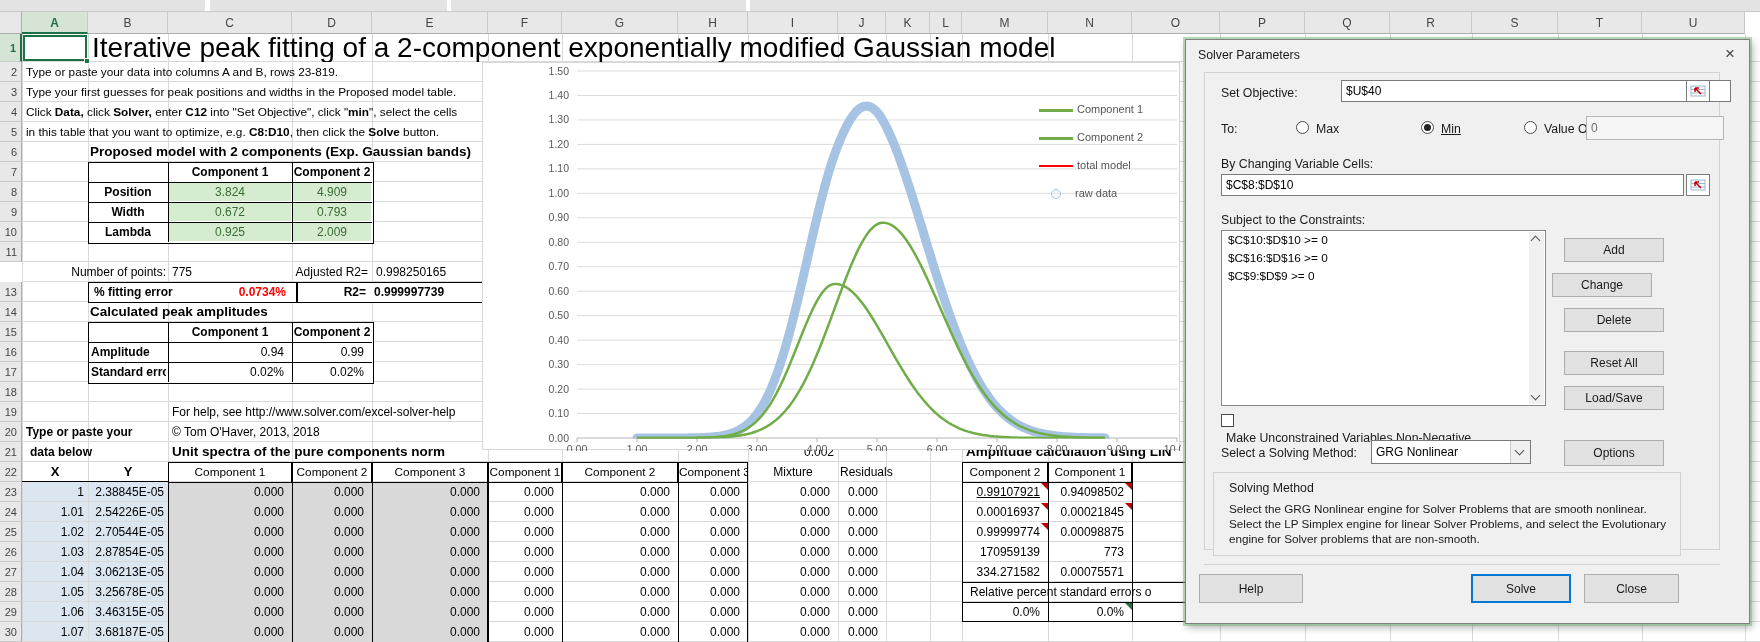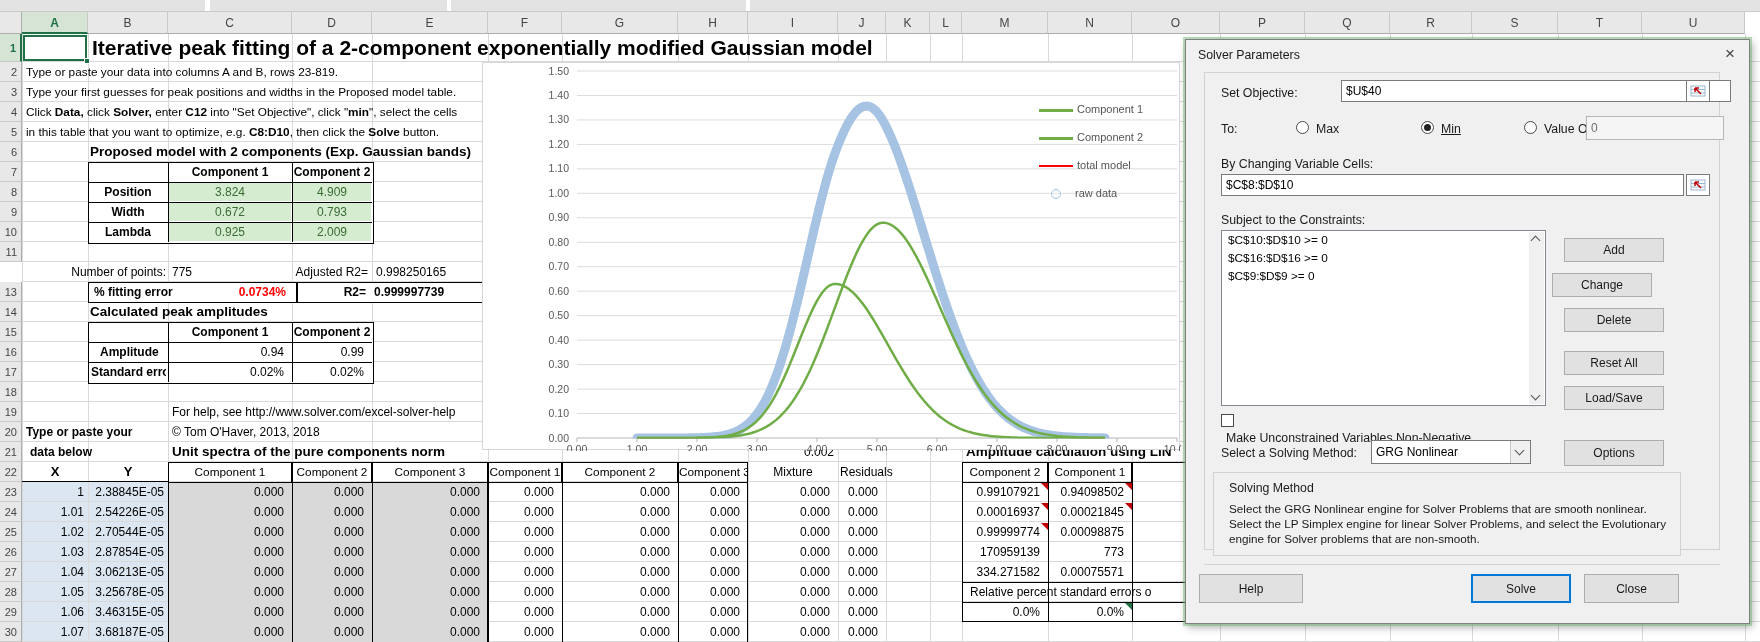--- a/index.html
+++ b/index.html
@@ -146,21 +146,21 @@
       <div class="a vline" style="left: 1390px; top: 34px; width: 1px; height: 608px;"></div>
       <div class="a vline" style="left: 1472px; top: 34px; width: 1px; height: 608px;"></div>
       <div class="a vline" style="left: 1558px; top: 34px; width: 1px; height: 608px;"></div>
       <div class="a vline" style="left: 1642px; top: 34px; width: 1px; height: 608px;"></div>
       <div class="a vline" style="left: 1745px; top: 34px; width: 1px; height: 608px;"></div>
     </div>
 
   <div class="a" style="left:23px;top:35px;width:64px;height:26px;background:#fff;border:2px solid #1E7145;"></div>
   <div class="a" style="left:84px;top:58px;width:6px;height:6px;background:#1E7145;border:1px solid #fff;"></div>
 
-  <div class="a nw" style="left:92px;top:34px;width:1000px;height:28px;font-size:21px;font-weight:bold;line-height:28px;">Iterative peak fitting of a 2-component exponentially modified Gaussian model</div>
+  <div class="a nw" style="left:92px;top:34px;width:1000px;height:28px;font-size:28px;font-weight:normal;line-height:28px;">Iterative peak fitting of a 2-component exponentially modified Gaussian model</div>
 
   <div id="instructions">
       <div class="a cell nw" style="left: 26px; top: 62px; width: 470px; height: 20px; font-size: 11.8px;"><span>Type or paste your data into columns A and B, rows 23-819.</span></div>
       <div class="a cell nw" style="left: 26px; top: 82px; width: 470px; height: 20px; font-size: 11.8px;"><span>Type your first guesses for peak positions and widths in the Proposed model table.</span></div>
       <div class="a cell nw" style="left: 26px; top: 102px; width: 470px; height: 20px; font-size: 11.8px;"><span>Click </span><span style="font-weight: bold;">Data,</span><span> click </span><span style="font-weight: bold;">Solver,</span><span> enter </span><span style="font-weight: bold;">C12</span><span> into "Set Objective", click "</span><span style="font-weight: bold;">min</span><span>", select the cells</span></div>
       <div class="a cell nw" style="left: 26px; top: 122px; width: 470px; height: 20px; font-size: 11.8px;"><span>in this table that you want to optimize, e.g. </span><span style="font-weight: bold;">C8:D10</span><span>, then click the </span><span style="font-weight: bold;">Solve</span><span> button.</span></div>
     </div>
 
   <div class="a sectitle" style="left:90px;top:142px;width:500px;height:20px;">Proposed model with 2 components (Exp. Gaussian bands)</div>
 
@@ -199,21 +199,21 @@
   <div class="a sectitle" style="left:90px;top:302px;width:400px;height:20px;">Calculated peak amplitudes</div>
 
   <div id="amptable">
       <div class="a " style="left: 88px; top: 322px; width: 286px; height: 62px; background: rgb(255, 255, 255); border: 1.5px solid rgb(0, 0, 0);"></div>
       <div class="a " style="left: 168px; top: 322px; width: 1px; height: 60px; background: rgb(0, 0, 0);"></div>
       <div class="a " style="left: 292px; top: 322px; width: 1px; height: 60px; background: rgb(0, 0, 0);"></div>
       <div class="a " style="left: 88px; top: 342px; width: 284px; height: 1px; background: rgb(0, 0, 0);"></div>
       <div class="a " style="left: 88px; top: 362px; width: 284px; height: 1px; background: rgb(0, 0, 0);"></div>
       <div class="a cell nw b ctr" style="left: 168px; top: 322px; width: 124px; height: 20px;">Component 1</div>
       <div class="a cell nw b ctr" style="left: 292px; top: 322px; width: 80px; height: 20px;">Component 2</div>
-      <div class="a cell nw b" style="left: 88px; top: 342px; width: 78px; height: 20px; padding-left: 12px;">Amplitude</div>
+      <div class="a cell nw b" style="left: 88px; top: 342px; width: 78px; height: 20px; padding-left: 3px;">Amplitude</div>
       <div class="a cell nw rt" style="left: 170px; top: 342px; width: 114px; height: 20px;">0.94</div>
       <div class="a cell nw rt" style="left: 294px; top: 342px; width: 70px; height: 20px;">0.99</div>
       <div class="a cell nw b" style="left: 88px; top: 362px; width: 78px; height: 20px; padding-left: 3px;">Standard error</div>
       <div class="a cell nw rt" style="left: 170px; top: 362px; width: 114px; height: 20px;">0.02%</div>
       <div class="a cell nw rt" style="left: 294px; top: 362px; width: 70px; height: 20px;">0.02%</div>
     </div>
 
   <div class="a cell nw" style="left:172px;top:402px;width:330px;height:20px;">For help, see http://www.solver.com/excel-solver-help</div>
   <div class="a cell b nw" style="left:26px;top:422px;width:140px;height:20px;">Type or paste your</div>
   <div class="a cell nw" style="left:172px;top:422px;width:250px;height:20px;">© Tom O'Haver, 2013, 2018</div>
@@ -322,21 +322,21 @@
       <div class="a cell nw rt" style="left: 24px; top: 622px; width: 60px; height: 20px;">1.07</div>
       <div class="a cell nw rt" style="left: 92px; top: 622px; width: 72px; height: 20px;">3.68187E-05</div>
       <div class="a cell nw rt" style="left: 172px; top: 622px; width: 112px; height: 20px;">0.000</div>
       <div class="a cell nw rt" style="left: 296px; top: 622px; width: 68px; height: 20px;">0.000</div>
       <div class="a cell nw rt" style="left: 376px; top: 622px; width: 104px; height: 20px;">0.000</div>
       <div class="a cell nw rt" style="left: 492px; top: 622px; width: 62px; height: 20px;">0.000</div>
       <div class="a cell nw rt" style="left: 566px; top: 622px; width: 104px; height: 20px;">0.000</div>
       <div class="a cell nw rt" style="left: 682px; top: 622px; width: 58px; height: 20px;">0.000</div>
       <div class="a cell nw rt" style="left: 752px; top: 622px; width: 78px; height: 20px;">0.000</div>
       <div class="a cell nw rt" style="left: 842px; top: 622px; width: 36px; height: 20px;">0.000</div>
-      <div class="a cell nw rt" style="left: 966px; top: 482px; width: 74px; height: 36px;">0.99107921</div>
+      <div class="a cell nw rt" style="left: 966px; top: 482px; width: 74px; height: 36px; text-decoration: underline;">0.99107921</div>
       <div class="a cell nw rt" style="left: 1052px; top: 482px; width: 72px; height: 20px;">0.94098502</div>
       <div class="a cell nw rt" style="left: 966px; top: 502px; width: 74px; height: 20px;">0.00016937</div>
       <div class="a cell nw rt" style="left: 1052px; top: 502px; width: 72px; height: 20px;">0.00021845</div>
       <div class="a cell nw rt" style="left: 1136px; top: 502px; width: 76px; height: 20px;">#N/A</div>
       <div class="a cell nw rt" style="left: 966px; top: 522px; width: 74px; height: 20px;">0.99999774</div>
       <div class="a cell nw rt" style="left: 1052px; top: 522px; width: 72px; height: 20px;">0.00098875</div>
       <div class="a cell nw rt" style="left: 1136px; top: 522px; width: 76px; height: 20px;">#N/A</div>
       <div class="a cell nw rt" style="left: 966px; top: 542px; width: 74px; height: 20px;">170959139</div>
       <div class="a cell nw rt" style="left: 1052px; top: 542px; width: 72px; height: 20px;">773</div>
       <div class="a cell nw rt" style="left: 1136px; top: 542px; width: 76px; height: 20px;">#N/A</div>

